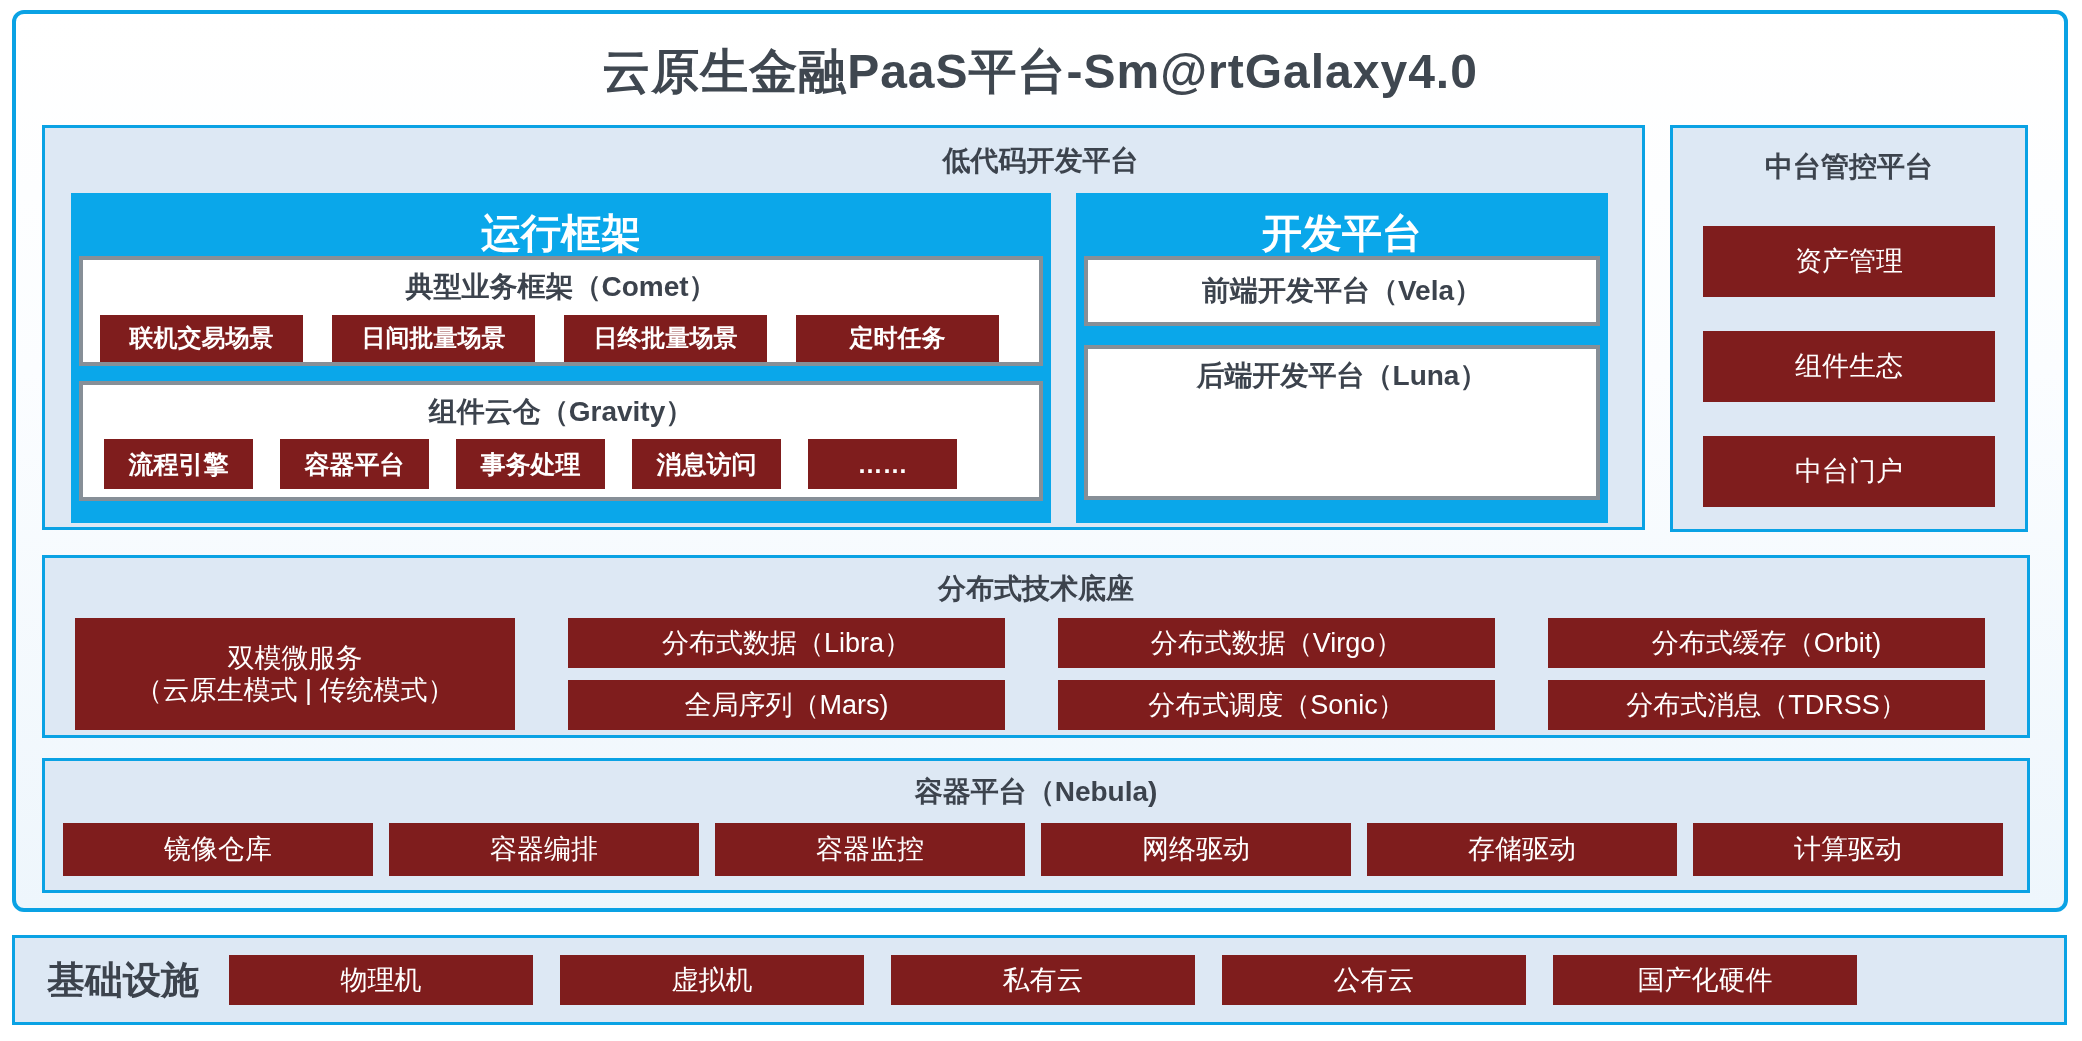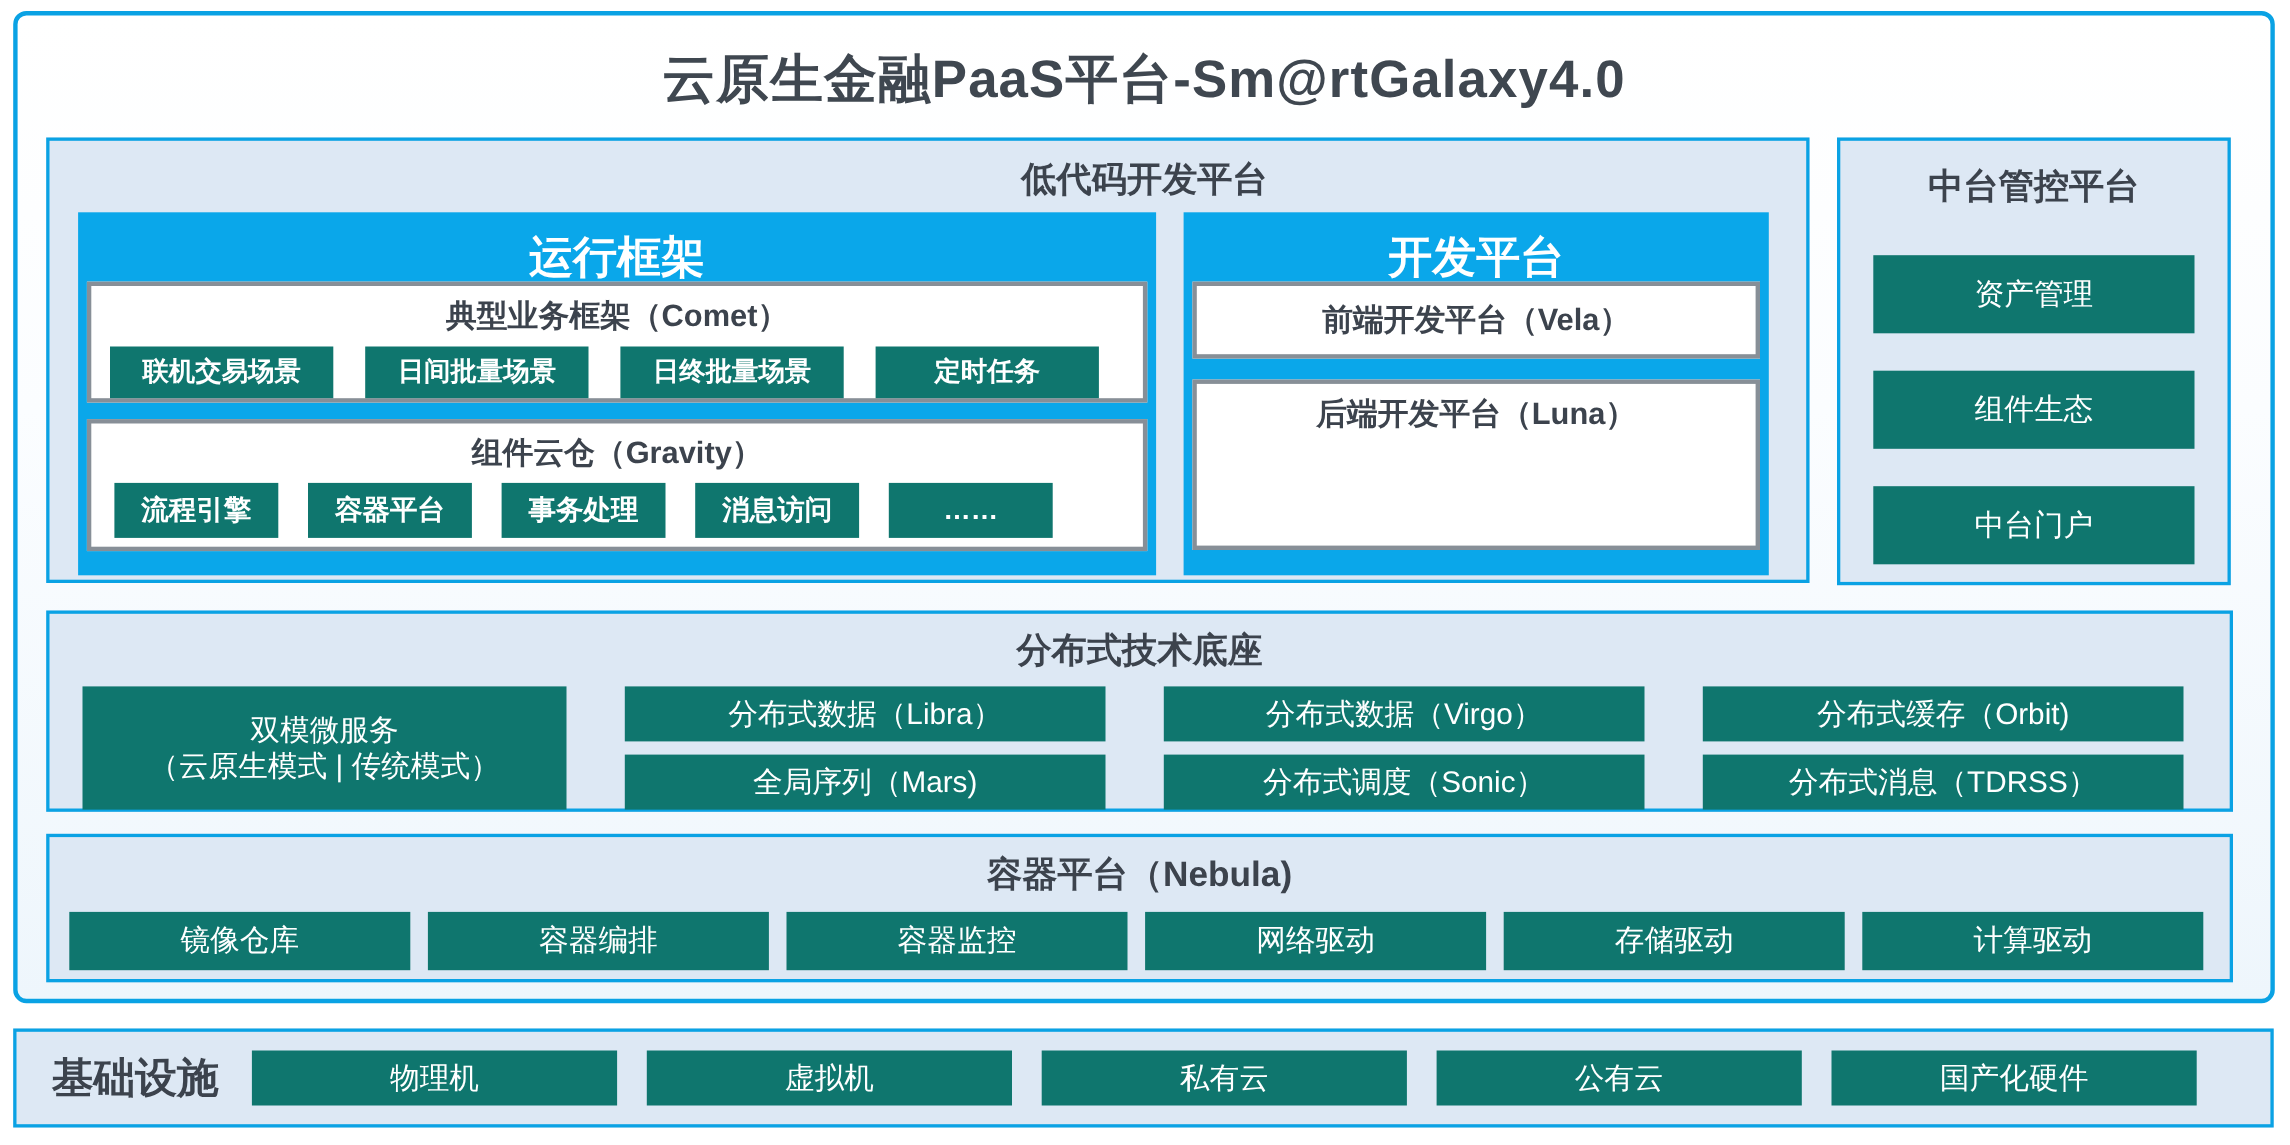--- a/index.html
+++ b/index.html
@@ -25,25 +25,25 @@
     letter-spacing:1px;
   }
 
   
   .panel {
     position:absolute;
     background:#dde8f4;
     border:3px solid #0aa2e4;
   }
   .panel-title {
-    text-align:center; font-weight:bold; color:#3c434d; font-size:32px;
+    text-align:center; font-weight:bold; color:#3c434d; font-size:28px;
   }
 
   .btn {
-    background:#0f766e; color:#fff;
+    background:#7f1d1d; color:#fff;
     display:flex; align-items:center; justify-content:center;
     text-align:center; font-size:27px; line-height:1.2;
   }
 
   
   .panel-lowcode { left:42px; top:125px; width:1603px; height:405px; }
   .lowcode-title { padding-top:14px; transform:translateX(197px); }
 
   .blue-block {
     position:absolute; top:65px; height:330px; background:#0aa7ea;
@@ -102,21 +102,21 @@
   
   .panel-infra {
     left:12px; top:935px; width:2055px; height:90px;
     display:flex; align-items:center; padding-left:32px;
   }
   .infra-label {
     font-size:38px; font-weight:bold; color:#3c434d; width:150px; margin-right:32px;
     white-space:nowrap;
   }
   .infra-buttons { display:flex; gap:27px; }
-  .infra-buttons .btn { width:332px; height:50px; }
+  .infra-buttons .btn { width:304px; height:50px; }
 </style>
 </head>
 <body>
 
 <div class="page">
 
   <div class="outer-frame">
     <div class="main-title">云原生金融PaaS平台-Sm@rtGalaxy4.0</div>
   </div>
 

